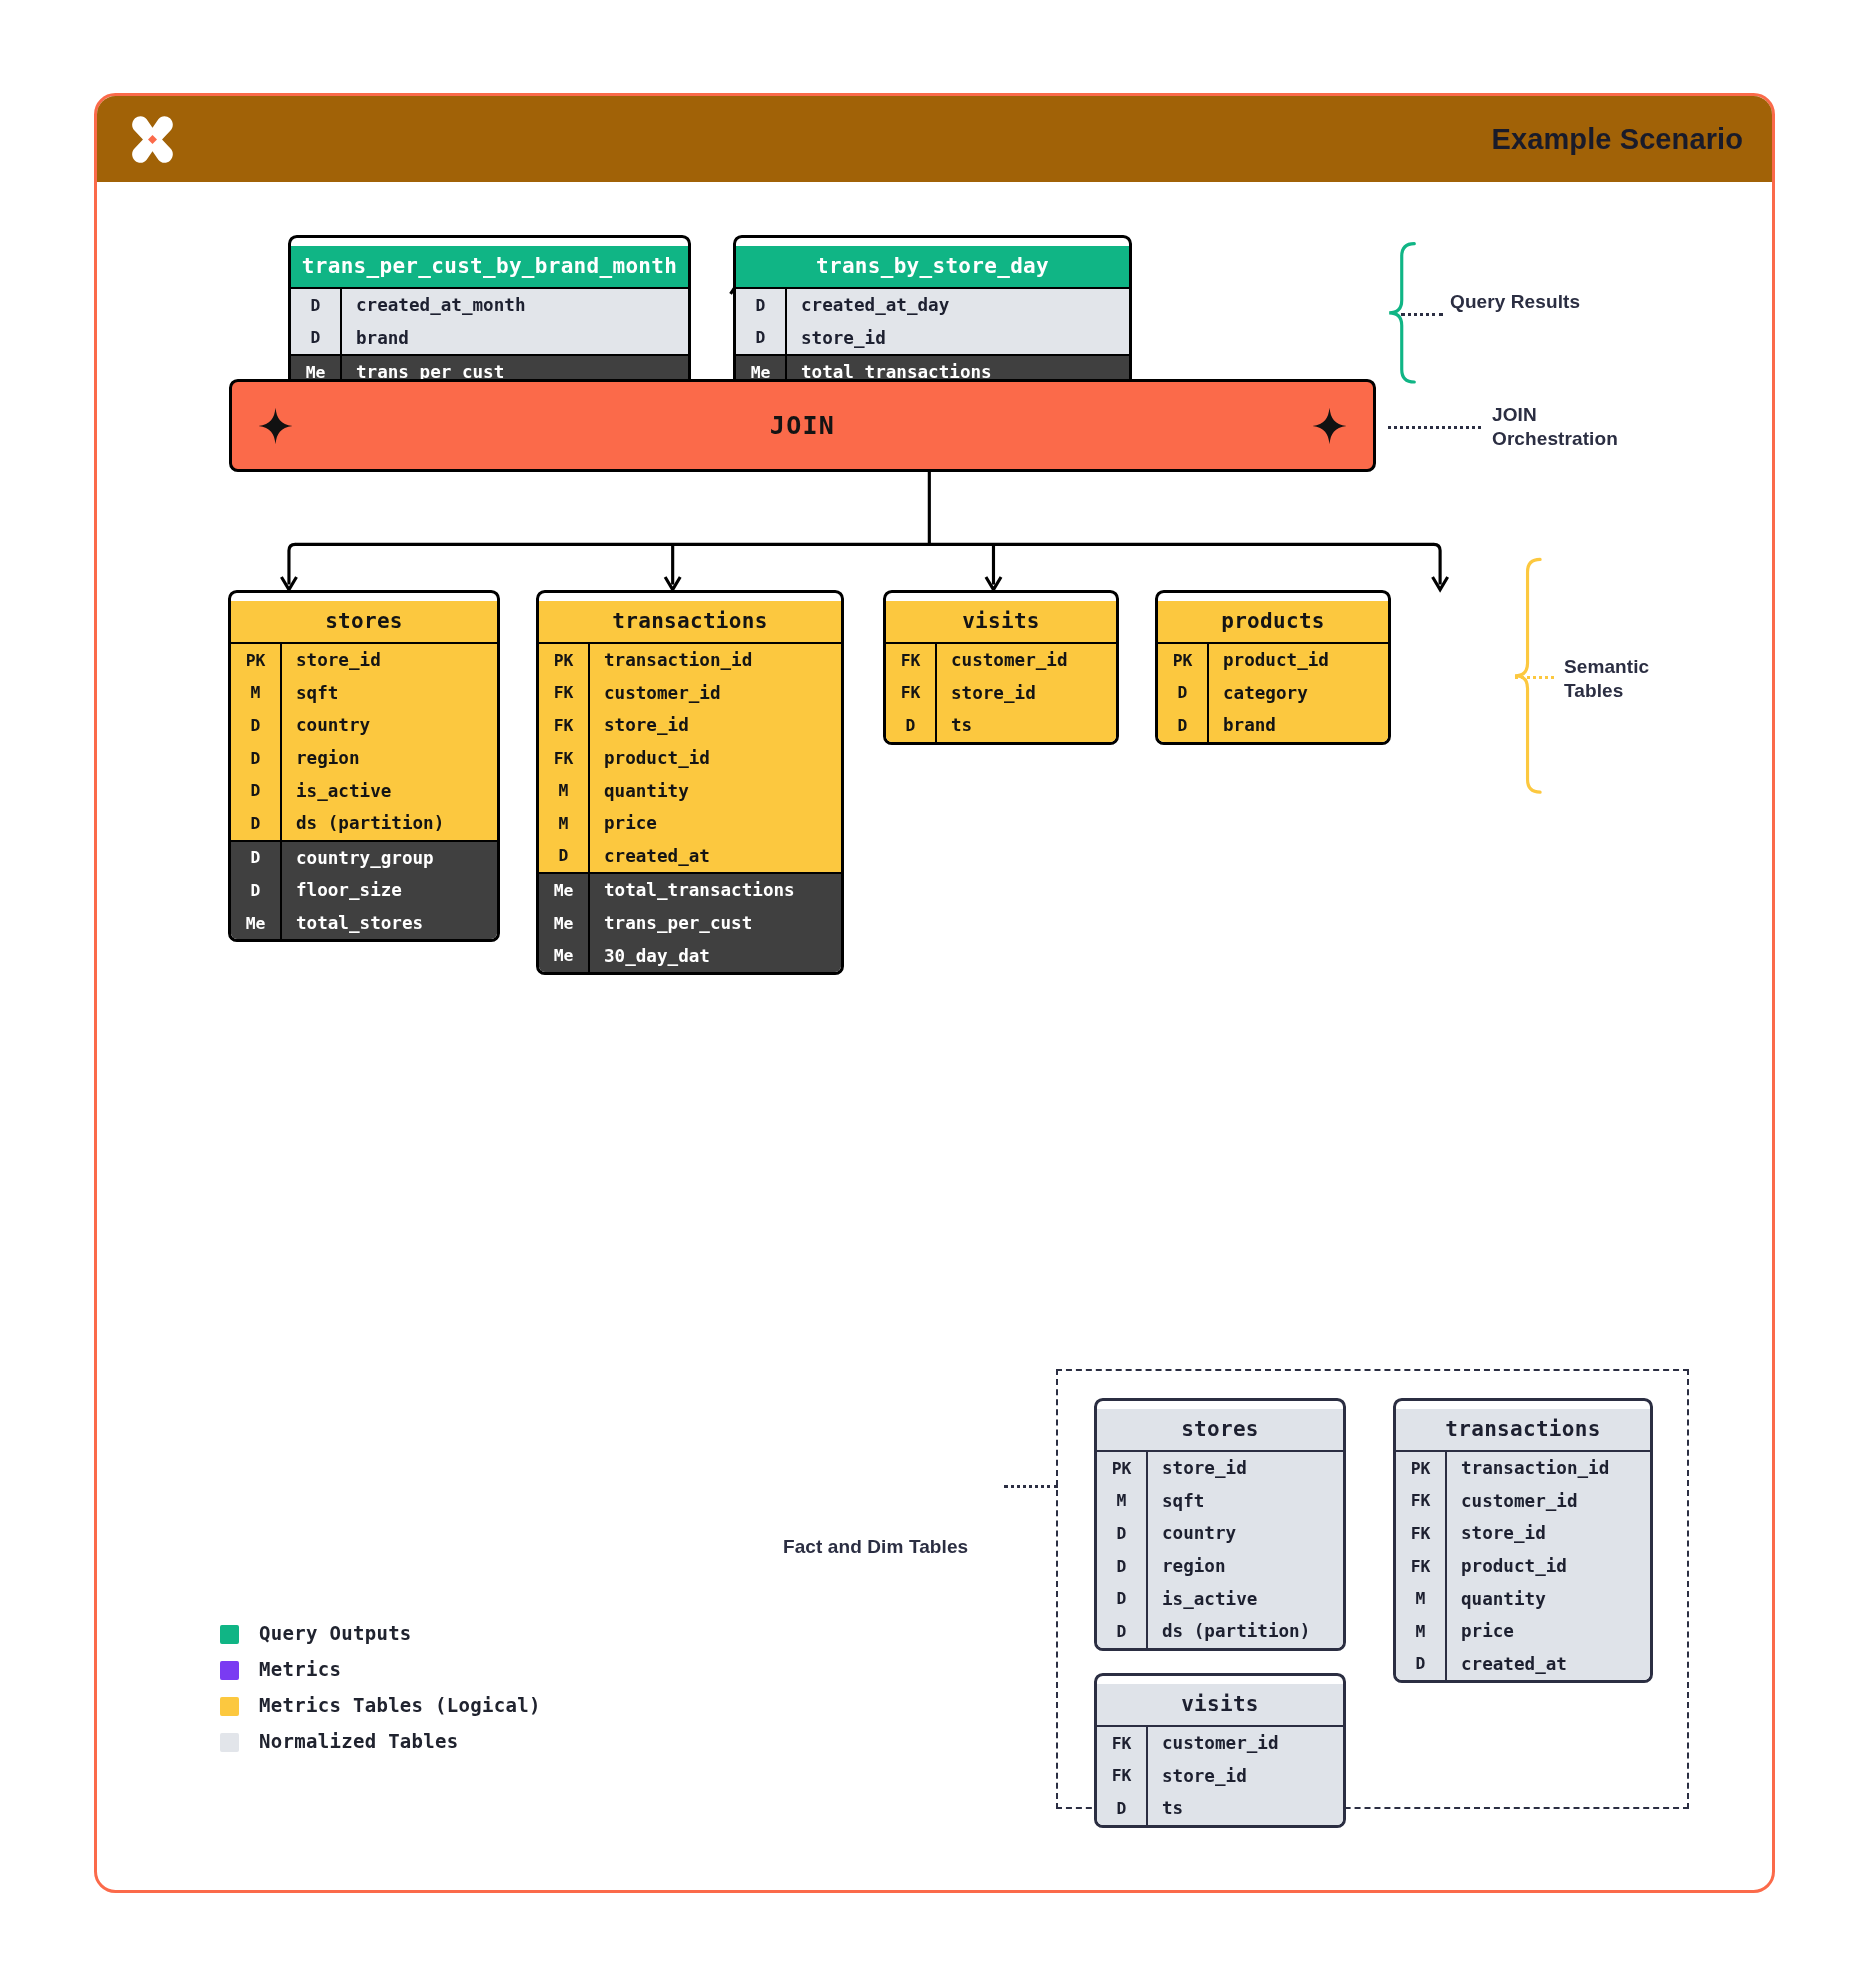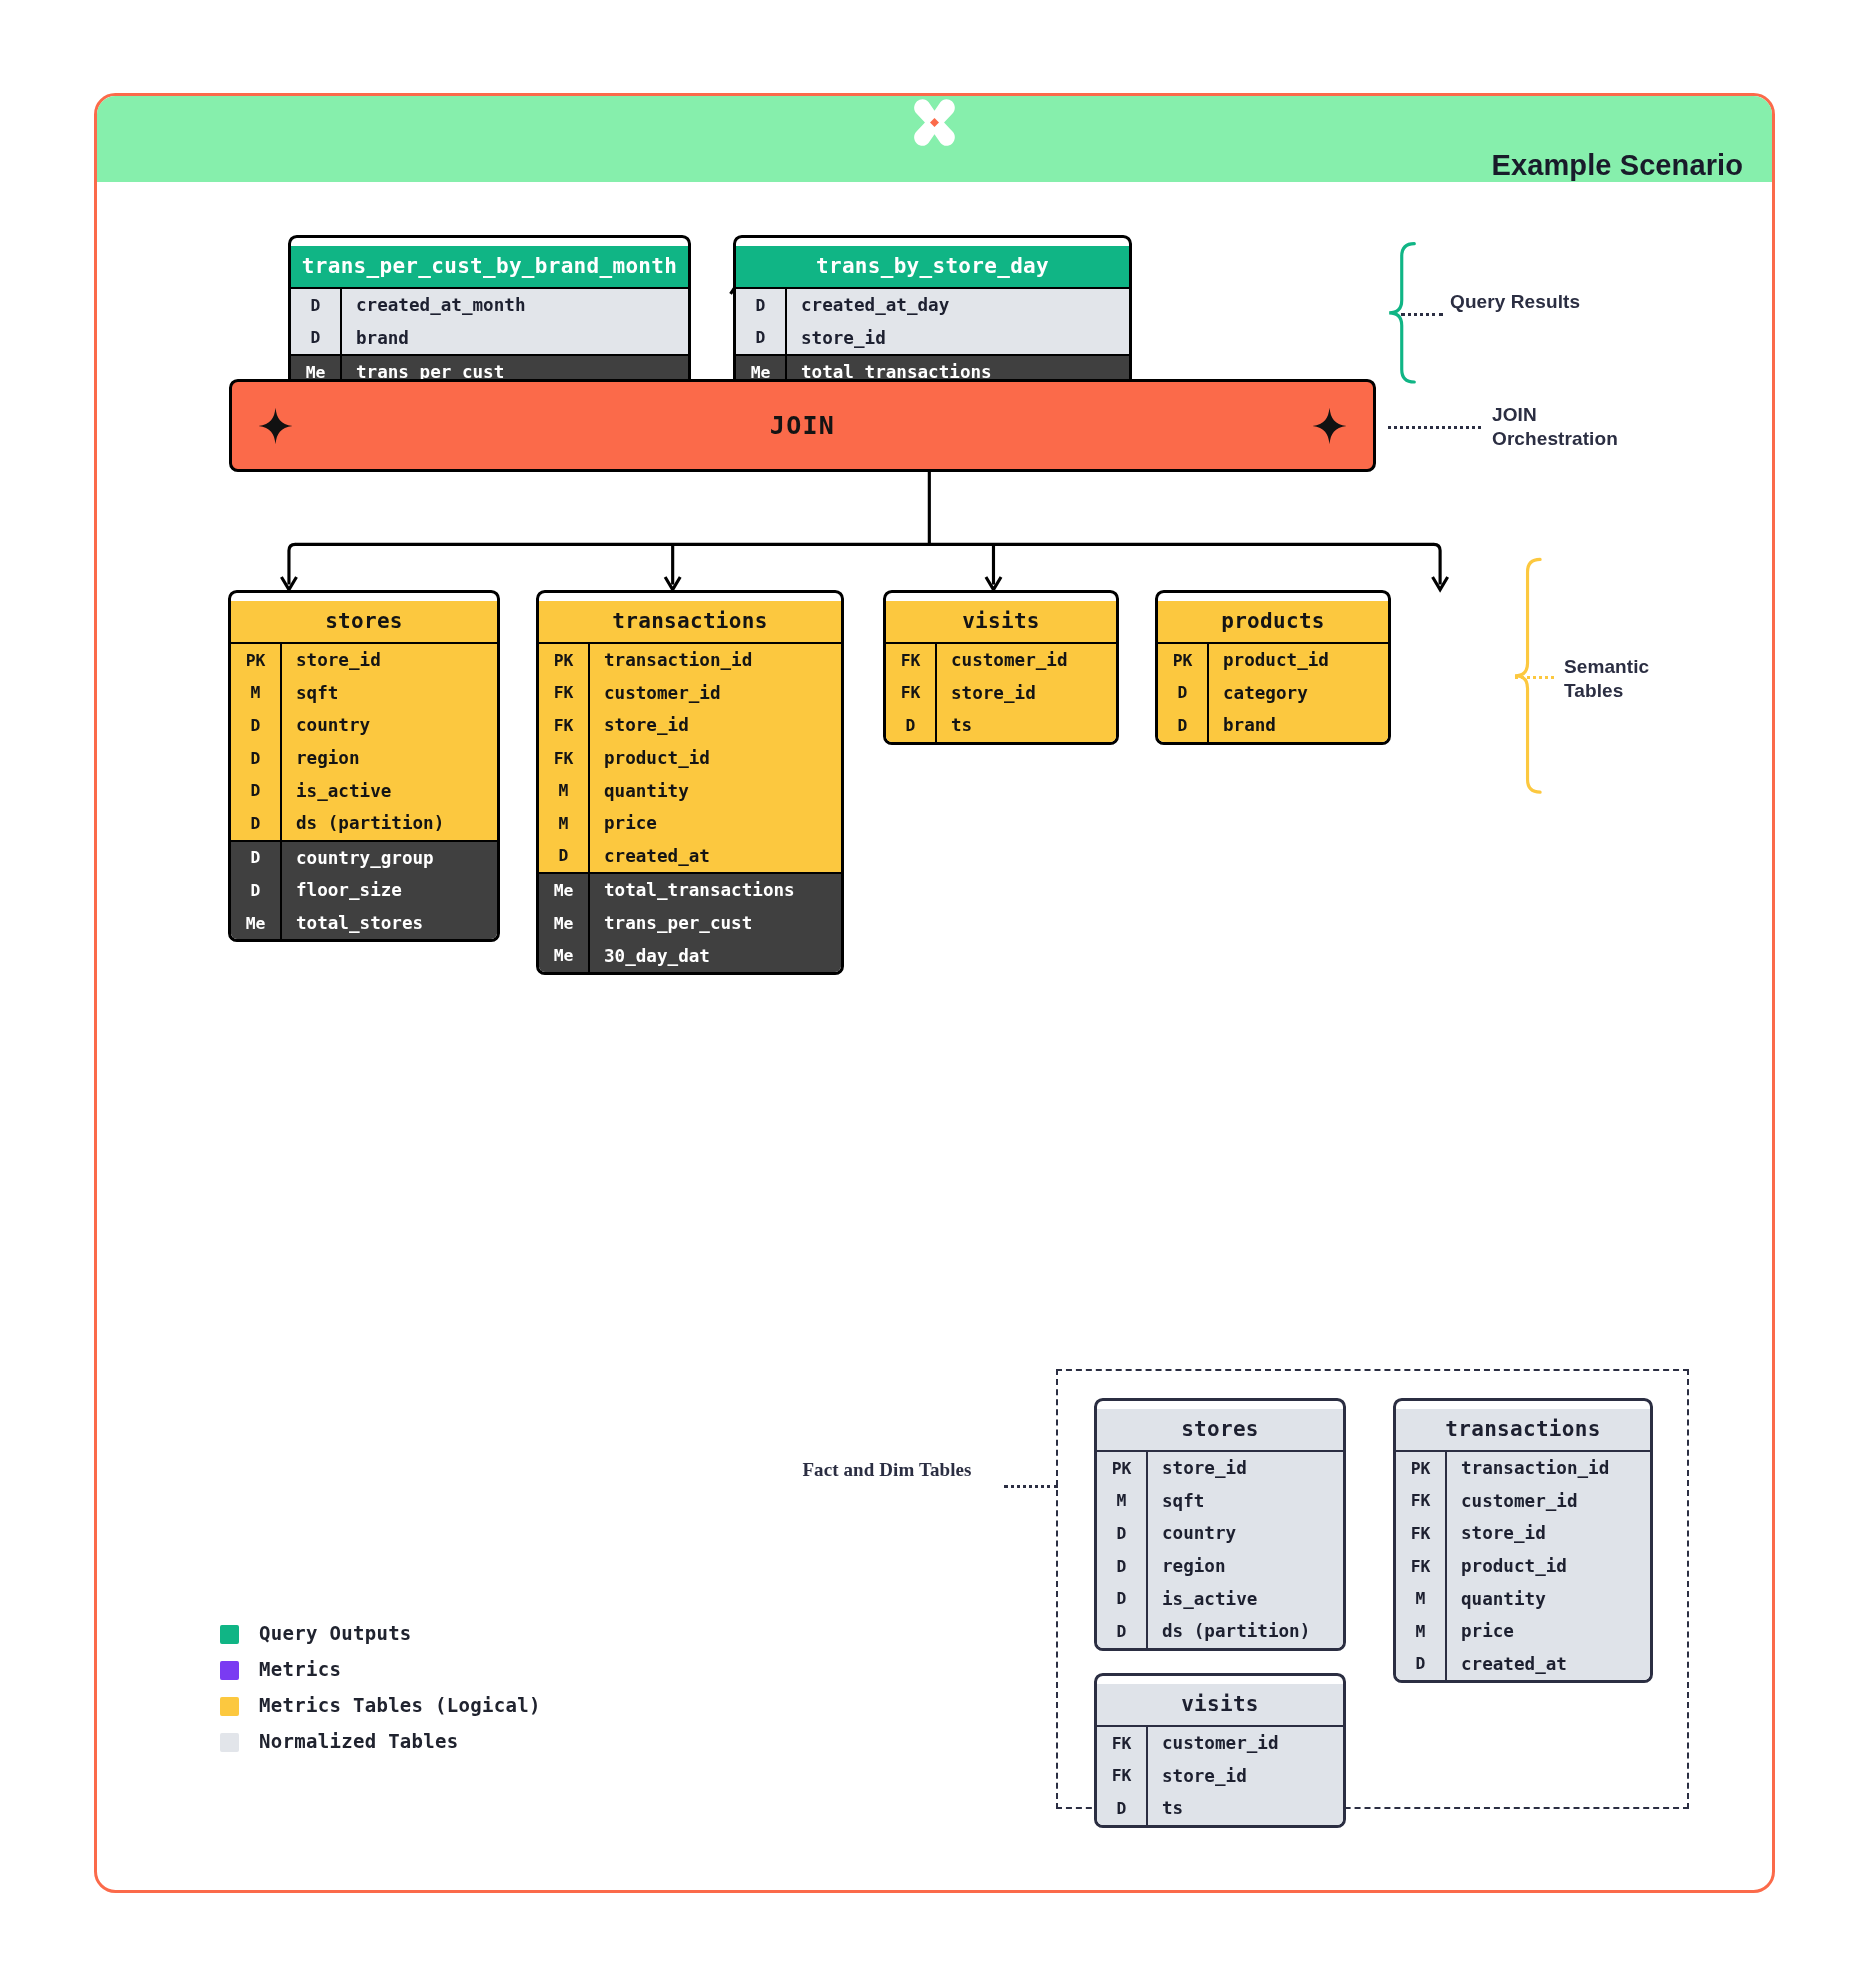--- a/index.html
+++ b/index.html
@@ -8,22 +8,22 @@
     font-family:"Liberation Sans",sans-serif;
     -webkit-font-smoothing:antialiased;
   }
   .frame{
     position:absolute;left:94px;top:93px;width:1681px;height:1800px;
     border:3.8px solid #FB6A4A;border-radius:21.4px;box-sizing:border-box;
     background:#fff;overflow:hidden;
   }
   .topbar{
     position:absolute;left:0;top:0;width:100%;height:86px;
-    background:#86efac;display:flex;align-items:center;
-    box-sizing:border-box;padding:0 29px;flex-direction:column;
+    background:#a16207;display:flex;align-items:center;
+    box-sizing:border-box;padding:0 29px;
   }
   .logo{width:53px;height:53px;flex:0 0 auto;}
   .topbar-title{
     margin-left:auto;color:#191B2A;font-size:29px;font-weight:bold;
     letter-spacing:0.1px;
   }
   .canvas{position:absolute;left:0;top:86px;width:1681px;height:1711px;}
   svg.layer{position:absolute;left:0;top:0;width:1681px;height:1711px;pointer-events:none;}
 
   
@@ -451,21 +451,21 @@
             </div>
           <div class="row">
               <span class="k">D</span>
               <span class="v">ts</span>
             </div>
         </div>
       </div>
     </div>
 
     <div class="dotline" style="left:907px;top:1303px;width:54px;"></div>
-    <div class="anno" style="left:686px;top:1276px;text-align:center;width:208px;font-family:Liberation Serif, serif;">Fact and Dim Tables</div>
+    <div class="anno" style="left:686px;top:1353px;text-align:left;width:208px;">Fact and Dim Tables</div>
 
     <div class="legend">
       <div class="li">
         <span class="sw" style="background:#10B585;"></span>
         <span class="lt">Query Outputs</span>
       </div>
       <div class="li">
         <span class="sw" style="background:#7A3BF2;"></span>
         <span class="lt">Metrics</span>
       </div>

